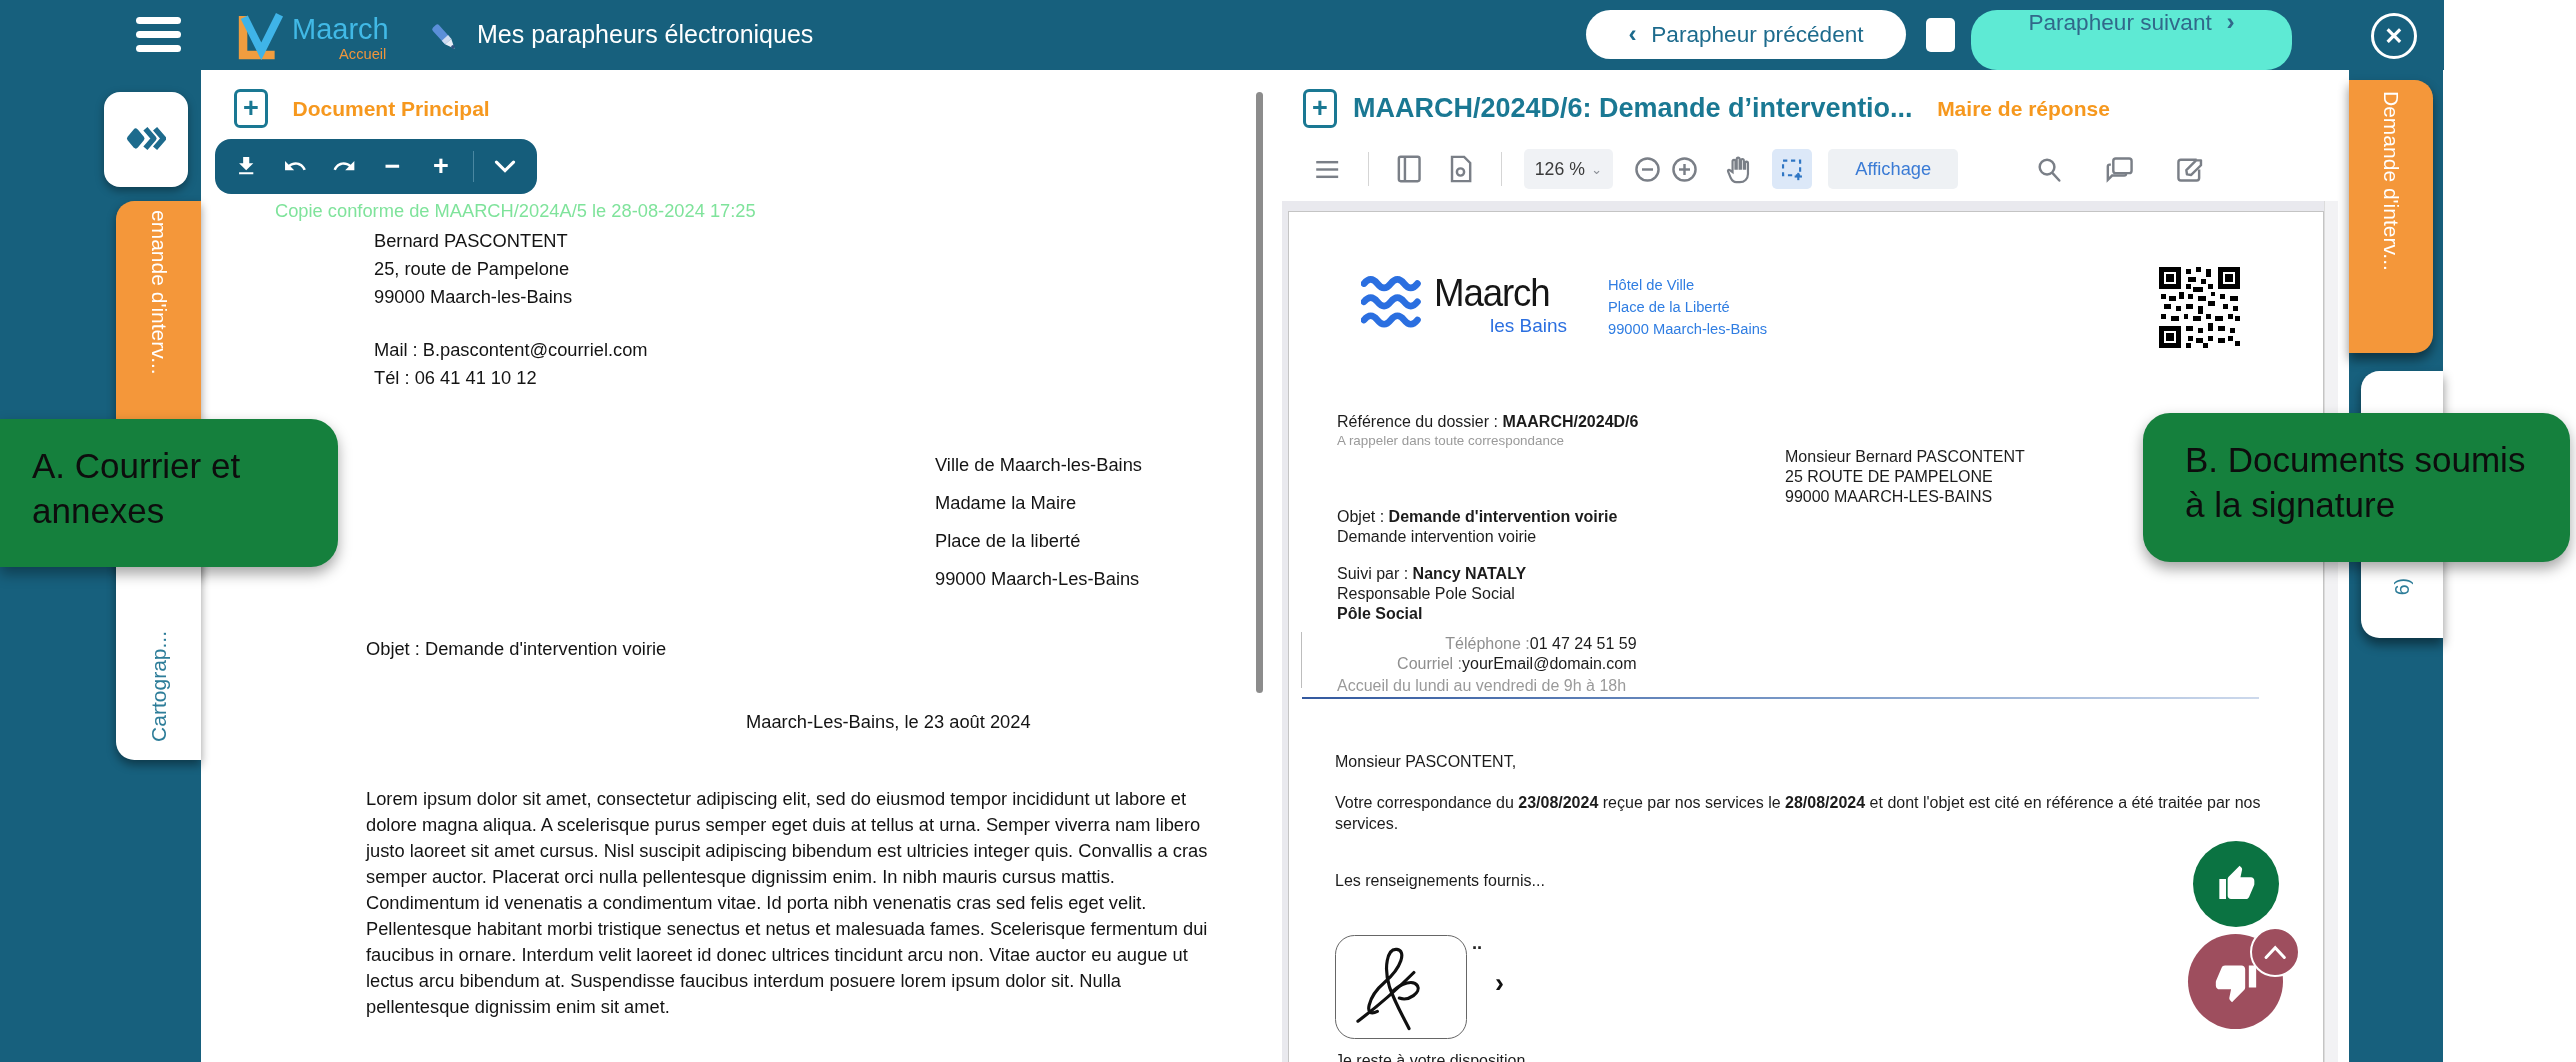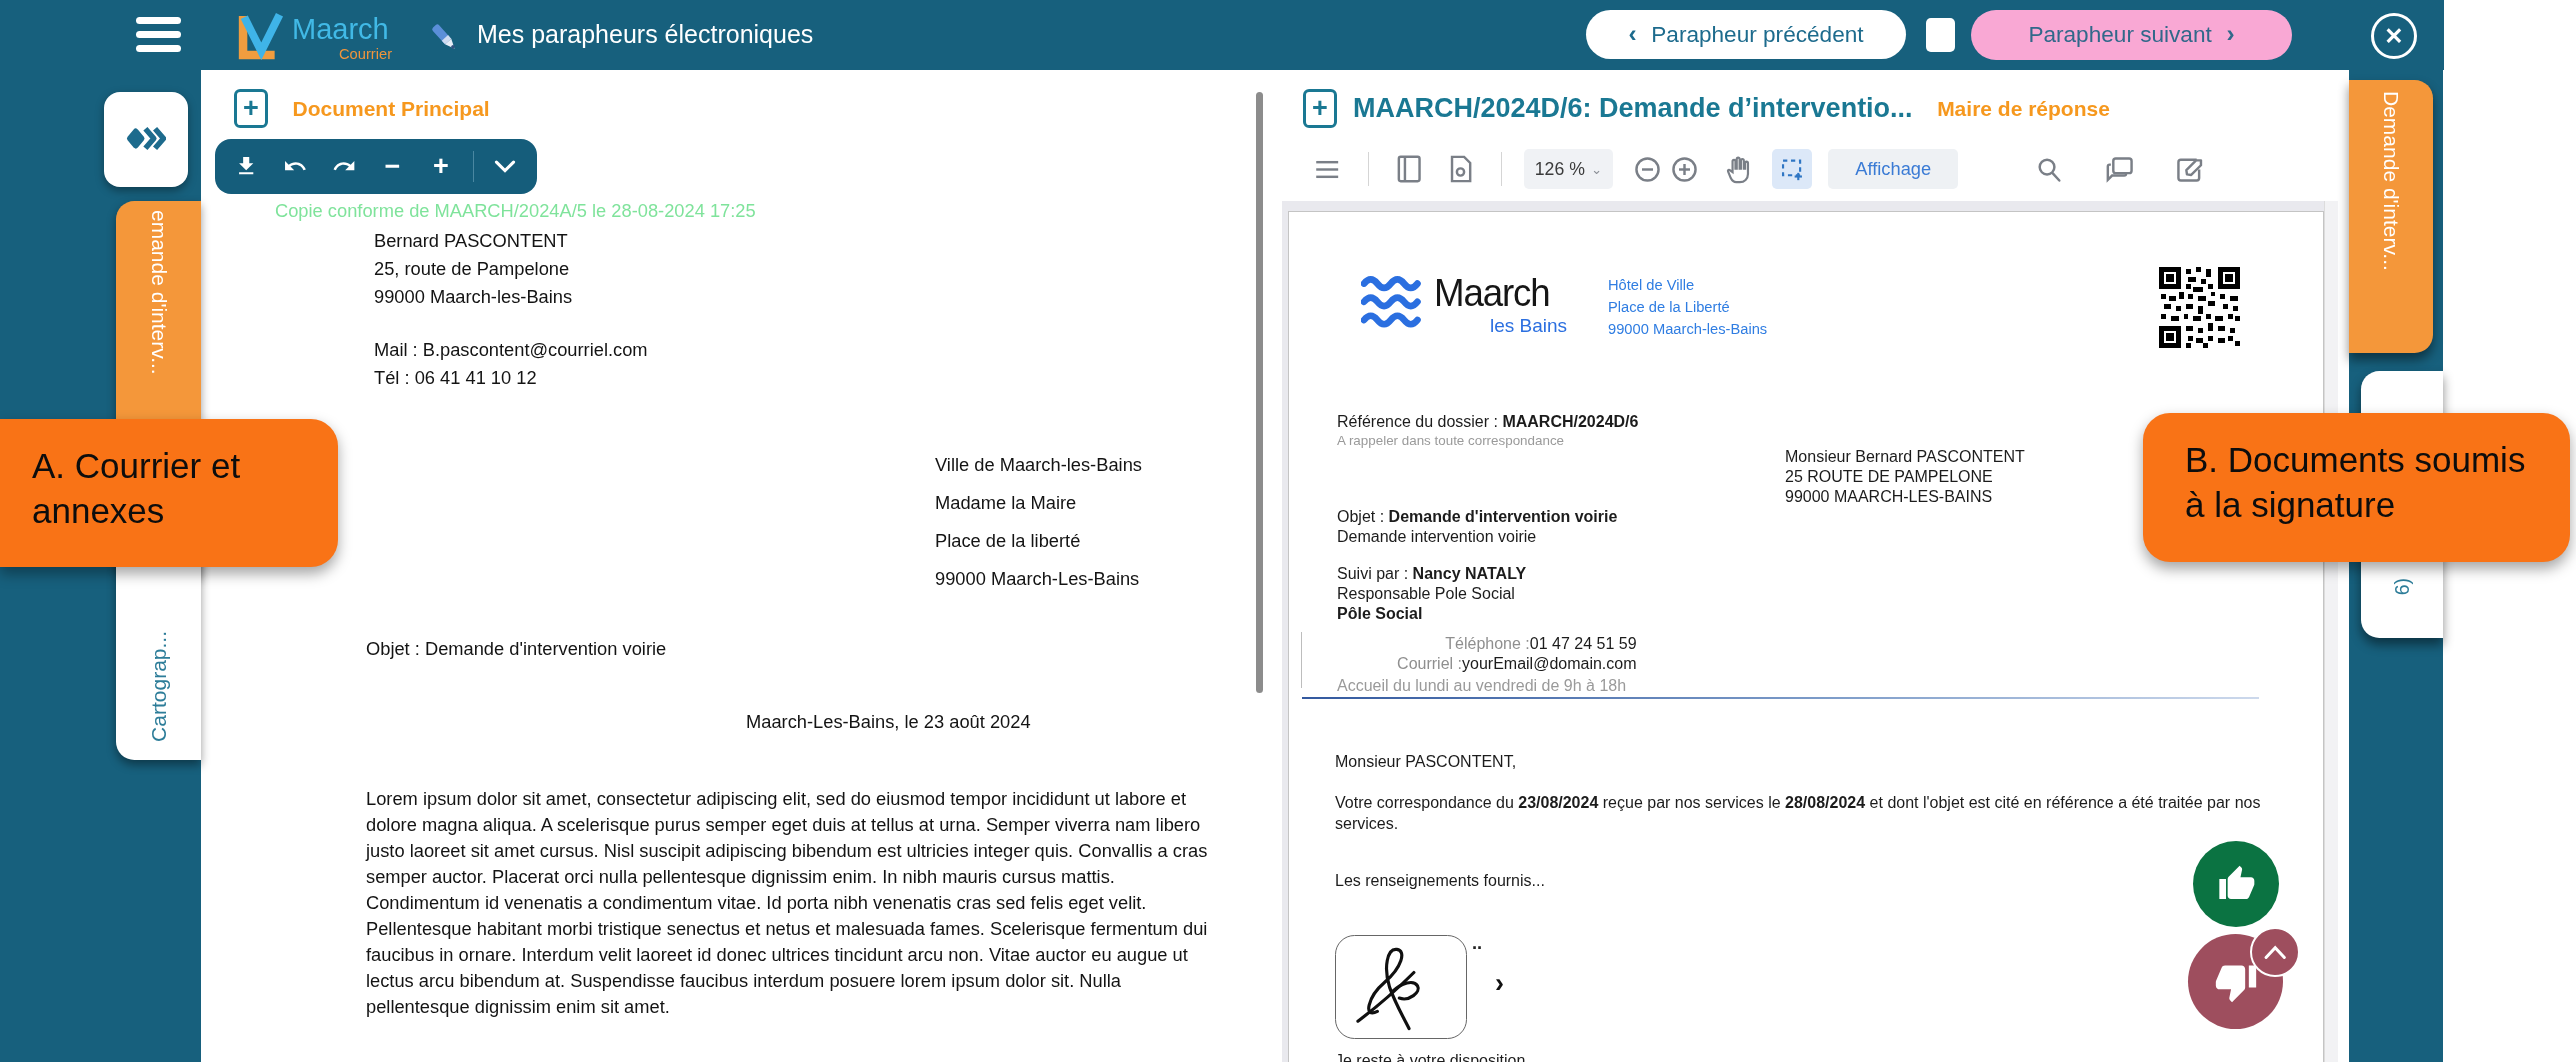--- a/index.html
+++ b/index.html
@@ -14,22 +14,22 @@
   #logo-mark { left:237px; top:11px; }
   #logo-text { left:292px; top:13.4px; font-size:29px; color:#41b9e6; letter-spacing:0; }
   #logo-sub { left:339px; top:46px; font-size:14.7px; color:#f0953c; }
   #pen-icon { left:427px; top:19.5px; }
   #topbar-title { left:477px; top:20px; font-size:25px; color:#fff; }
   #btn-prev { left:1586px; top:10.4px; width:320px; height:49px; background:#fff; border-radius:26px;
               display:flex; align-items:center; justify-content:center; gap:14.7px;
               color:#1d6b8d; font-size:22.6px; cursor:pointer; }
   #prev-chev { font-size:24.4px; font-weight:bold; margin-top:-2.4px; }
   #checkbox { left:1926px; top:17.7px; width:29px; height:34px; background:#fff; border-radius:4.9px; }
-  #btn-next { left:1971px; top:10.4px; width:321px; height:50px; background:#f9a8d4; border-radius:26px;
-              display:flex; align-items:center; justify-content:center; gap:14.7px;
+  #btn-next { left:1971px; top:10.4px; width:321px; height:60px; background:#5eead4; border-radius:26px;
+              display:flex; justify-content:center; gap:14.7px;
               color:#31688a; font-size:22.6px; cursor:pointer; }
   #next-chev { font-size:24.4px; font-weight:bold; margin-top:-2.4px; }
   #btn-close { left:2371px; top:13.4px; width:46px; height:46px; border:3.1px solid #fff; border-radius:50%;
                display:flex; align-items:center; justify-content:center; color:#fff;
                font-size:23px; font-weight:bold; cursor:pointer; }
 
   
   #left-col  { left:0; top:70px; width:201px; height:992px; background:#17607d; z-index:1; }
   #right-col { left:2349px; top:70px; width:94px; height:992px; background:#17607d; z-index:1; }
 
@@ -52,21 +52,21 @@
   #tab-right-orange { left:2349px; top:80px; width:84px; height:273px; background:#f4973a;
                       border-radius:0 18.3px 18.3px 0; box-shadow:0 6.1px 11px rgba(0,0,0,.45); z-index:2;
                       display:flex; justify-content:center; padding-top:11px; cursor:pointer; }
   #tab-right-orange .lbl { color:#fff; font-size:21px; }
   #tab-right-white { left:2361px; top:371px; width:82px; height:267px; background:#fff;
                      border-radius:18.3px 0 0 18.3px; box-shadow:0 6.1px 11px rgba(0,0,0,.45); z-index:2;
                      display:flex; justify-content:center; align-items:flex-end; padding-bottom:43px; cursor:pointer; }
   #tab-right-white .lbl { color:#2d7d99; font-size:19.5px; }
 
   
-  .callout { background:#f97316; box-shadow:0 6.1px 13.4px rgba(0,0,0,.35); z-index:30;
+  .callout { background:#15803d; box-shadow:0 6.1px 13.4px rgba(0,0,0,.35); z-index:30;
              color:#0d0d0d; font-size:35px; line-height:45px; }
   #callout-a { left:0; top:419px; width:338px; height:148px; border-radius:0 27px 27px 0;
                padding:24.4px 37px 0 32px; }
   #callout-b { left:2143px; top:413px; width:427px; height:149px; border-radius:27px;
                padding:24.4px 18.3px 0 42px; }
 
   
   #lp-header { left:234px; top:89px; display:flex; align-items:center; gap:16px; }
   .plus-box { width:34px; height:39px; border:3.1px solid #1a7893; border-radius:6.1px;
               display:flex; align-items:center; justify-content:center;
@@ -186,21 +186,21 @@
       <span></span>
       <span></span>
     </div>
   <div class="abs" id="logo-mark">
     <svg width="51" height="49" viewBox="0 0 84 80">
         <path d="M10 8 L10 72 L62 72" stroke="#f09d3f" stroke-width="14" fill="none"></path>
         <path d="M12 10 L40 66 L70 6" stroke="#3fb4e8" stroke-width="13" fill="none" stroke-linejoin="miter"></path>
       </svg>
   </div>
   <div class="abs" id="logo-text">Maarch</div>
-  <div class="abs" id="logo-sub">Courrier</div>
+  <div class="abs" id="logo-sub">Accueil</div>
   <div class="abs" id="pen-icon">
     <svg width="35" height="35" viewBox="0 0 58 58">
         <g transform="rotate(-42 29 29)">
           <rect x="22" y="4" width="14" height="34" rx="4" fill="#5b8fd9"></rect>
           <rect x="22" y="30" width="14" height="8" fill="#cfdcf2"></rect>
           <path d="M22 38 L36 38 L29 54 Z" fill="#e8eef8"></path>
           <circle cx="29" cy="50" r="3" fill="#31517e"></circle>
         </g>
       </svg>
   </div>

